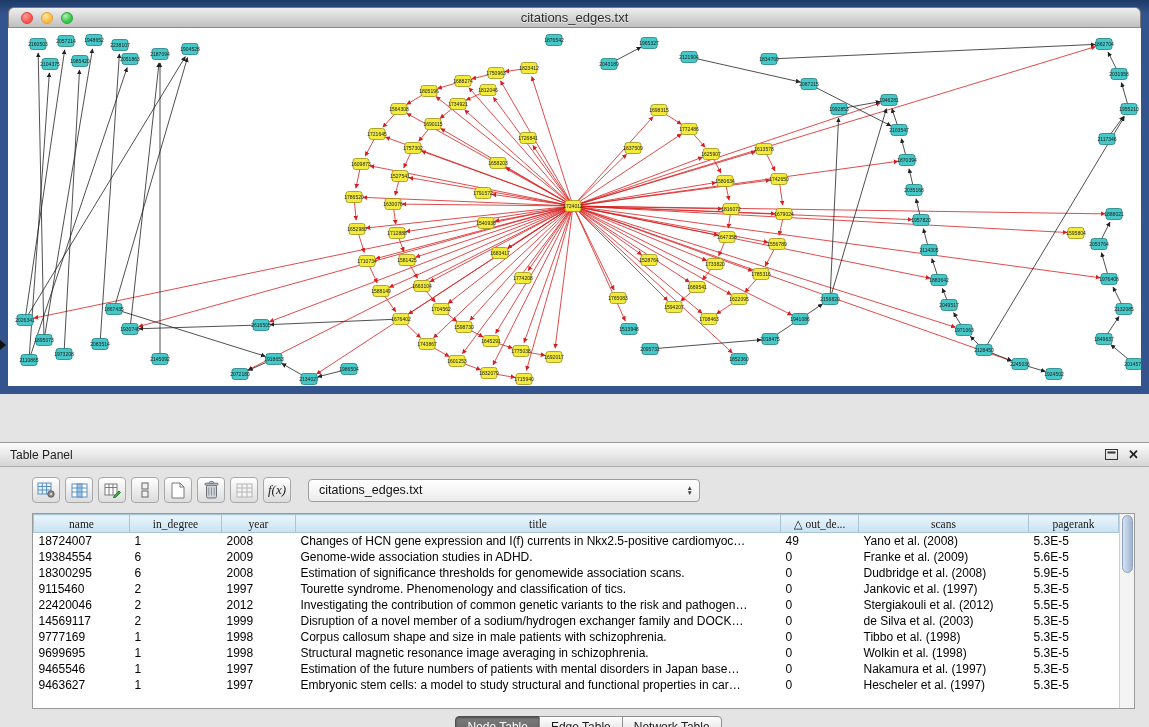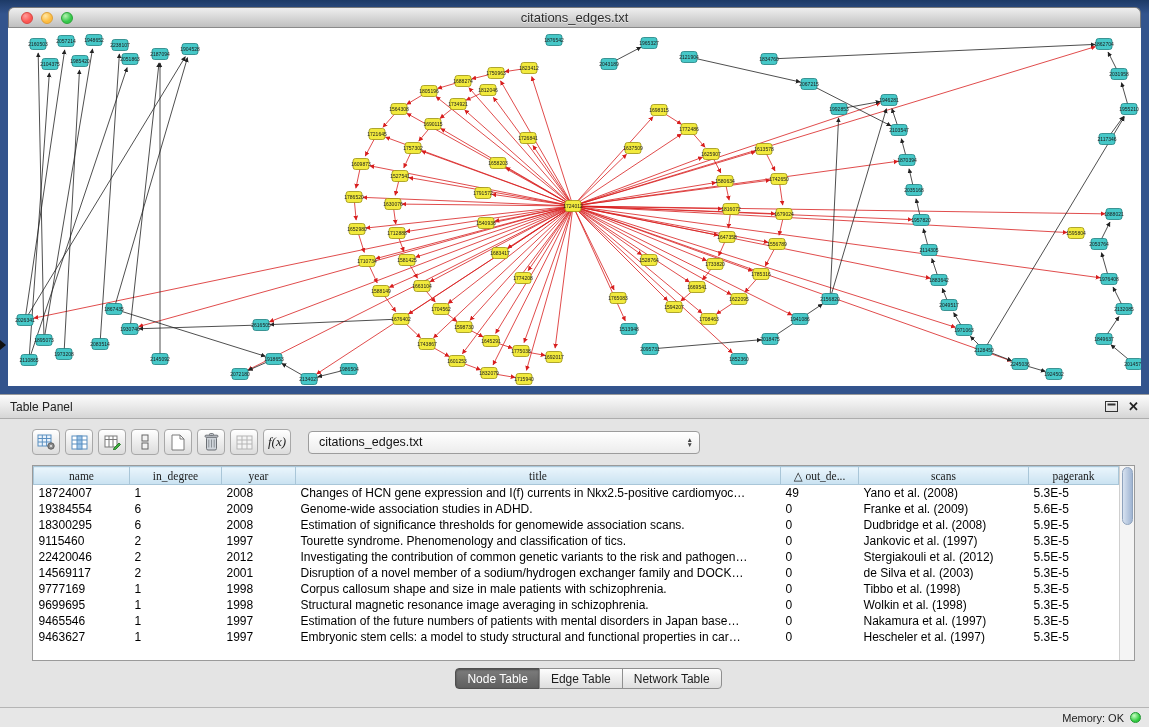--- a/index.html
+++ b/index.html
@@ -2,21 +2,21 @@
 <html><head>
 <meta charset="utf-8">
 <style>
   * { box-sizing: border-box; }
   html,body { margin:0; padding:0; }
   body {
     width:1149px; height:727px; overflow:hidden;
     font-family:"Liberation Sans", sans-serif;
     background:#e4e4e4;
   }
-  .app { width:1149px; height:727px; display:flex; flex-direction:column; }
+  .app { width:1149px; height:727px; display:flex; flex-direction:column;gap:48px; }
 
   
   .graph-region {
     position:relative; width:1149px; height:394px;
     background:linear-gradient(#1d3a66, #33548d 14px, #33548d);
     flex:none;
   }
   .titlebar {
     position:absolute; left:8px; right:8px; top:7px; height:21px;
     background:linear-gradient(#efefef,#bfbfbf);
@@ -914,21 +914,21 @@
                 <td>2</td>
                 <td>2012</td>
                 <td>Investigating the contribution of common genetic variants to the risk and pathogen…</td>
                 <td>0</td>
                 <td class="c-center">Stergiakouli et al. (2012)</td>
                 <td>5.5E-5</td>
               </tr>
               <tr>
                 <td>14569117</td>
                 <td>2</td>
-                <td>2001</td>
+                <td>1999</td>
                 <td>Disruption of a novel member of a sodium/hydrogen exchanger family and DOCK…</td>
                 <td>0</td>
                 <td class="c-center">de Silva et al. (2003)</td>
                 <td>5.3E-5</td>
               </tr>
               <tr>
                 <td>9777169</td>
                 <td>1</td>
                 <td>1998</td>
                 <td>Corpus callosum shape and size in male patients with schizophrenia.</td>

